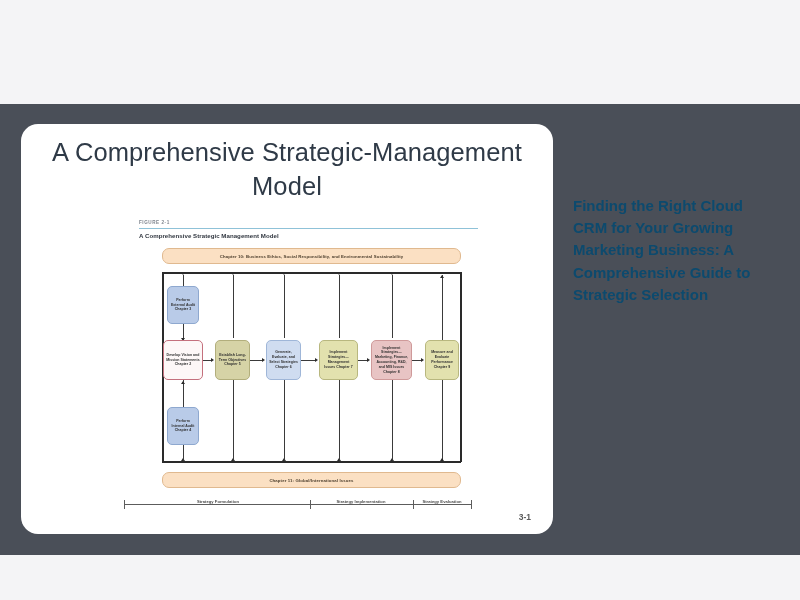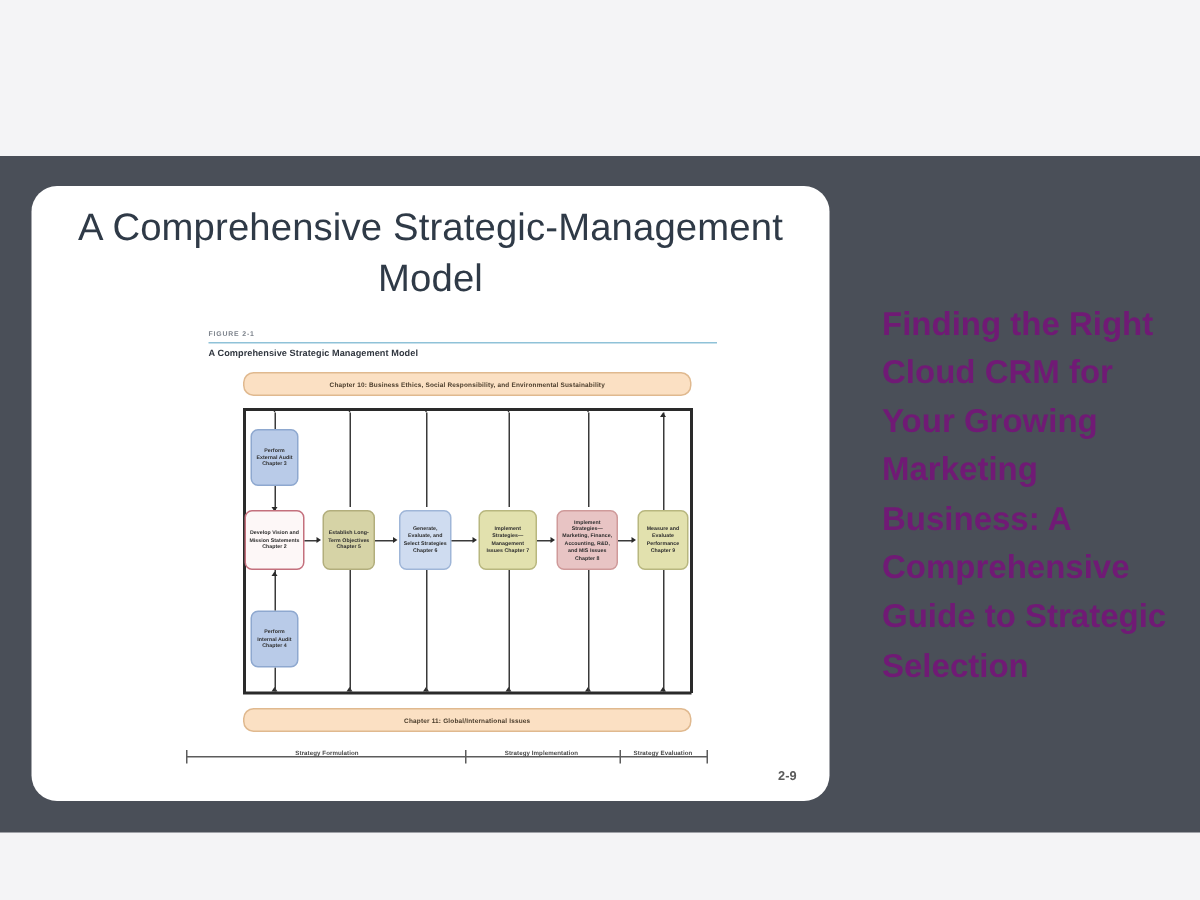--- a/index.html
+++ b/index.html
@@ -200,25 +200,25 @@
     right: 22px;
     bottom: 12px;
     font-size: 8.5px;
     color: #5a5a5a;
     font-weight: bold;
   }
 
   
   #article-heading {
     position: absolute;
-    left: 588px;
+    left: 573px;
     top: 155px;
     width: 205px;
-    color: #701a75;
-    font-size: 22px;
+    color: #0c4a6e;
+    font-size: 15px;
     font-weight: bold;
     line-height: 1.48;
     font-family: "Liberation Sans", sans-serif;
   }
 </style>
 </head>
 <body>
 
 <div id="page">
 
@@ -318,19 +318,19 @@
       <div class="brk-tick" style="left:192px; top:280px; height:9px;"></div>
       <div class="brk-tick" style="left:295px; top:280px; height:9px;"></div>
       <div class="brk-tick" style="left:353px; top:280px; height:9px;"></div>
 
       <div class="brk-label" style="left:62px; top:279px; width:76px;">Strategy Formulation</div>
       <div class="brk-label" style="left:205px; top:279px; width:76px;">Strategy Implementation</div>
       <div class="brk-label" style="left:300px; top:279px; width:48px;">Strategy Evaluation</div>
 
     </div>
 
-    <div id="slide-number">2-9</div>
+    <div id="slide-number">3-1</div>
 
   </div>
 
   <h1 id="article-heading">Finding the Right Cloud CRM for Your Growing Marketing Business: A Comprehensive Guide to Strategic Selection</h1>
 
 </div>
 
 </body></html>

